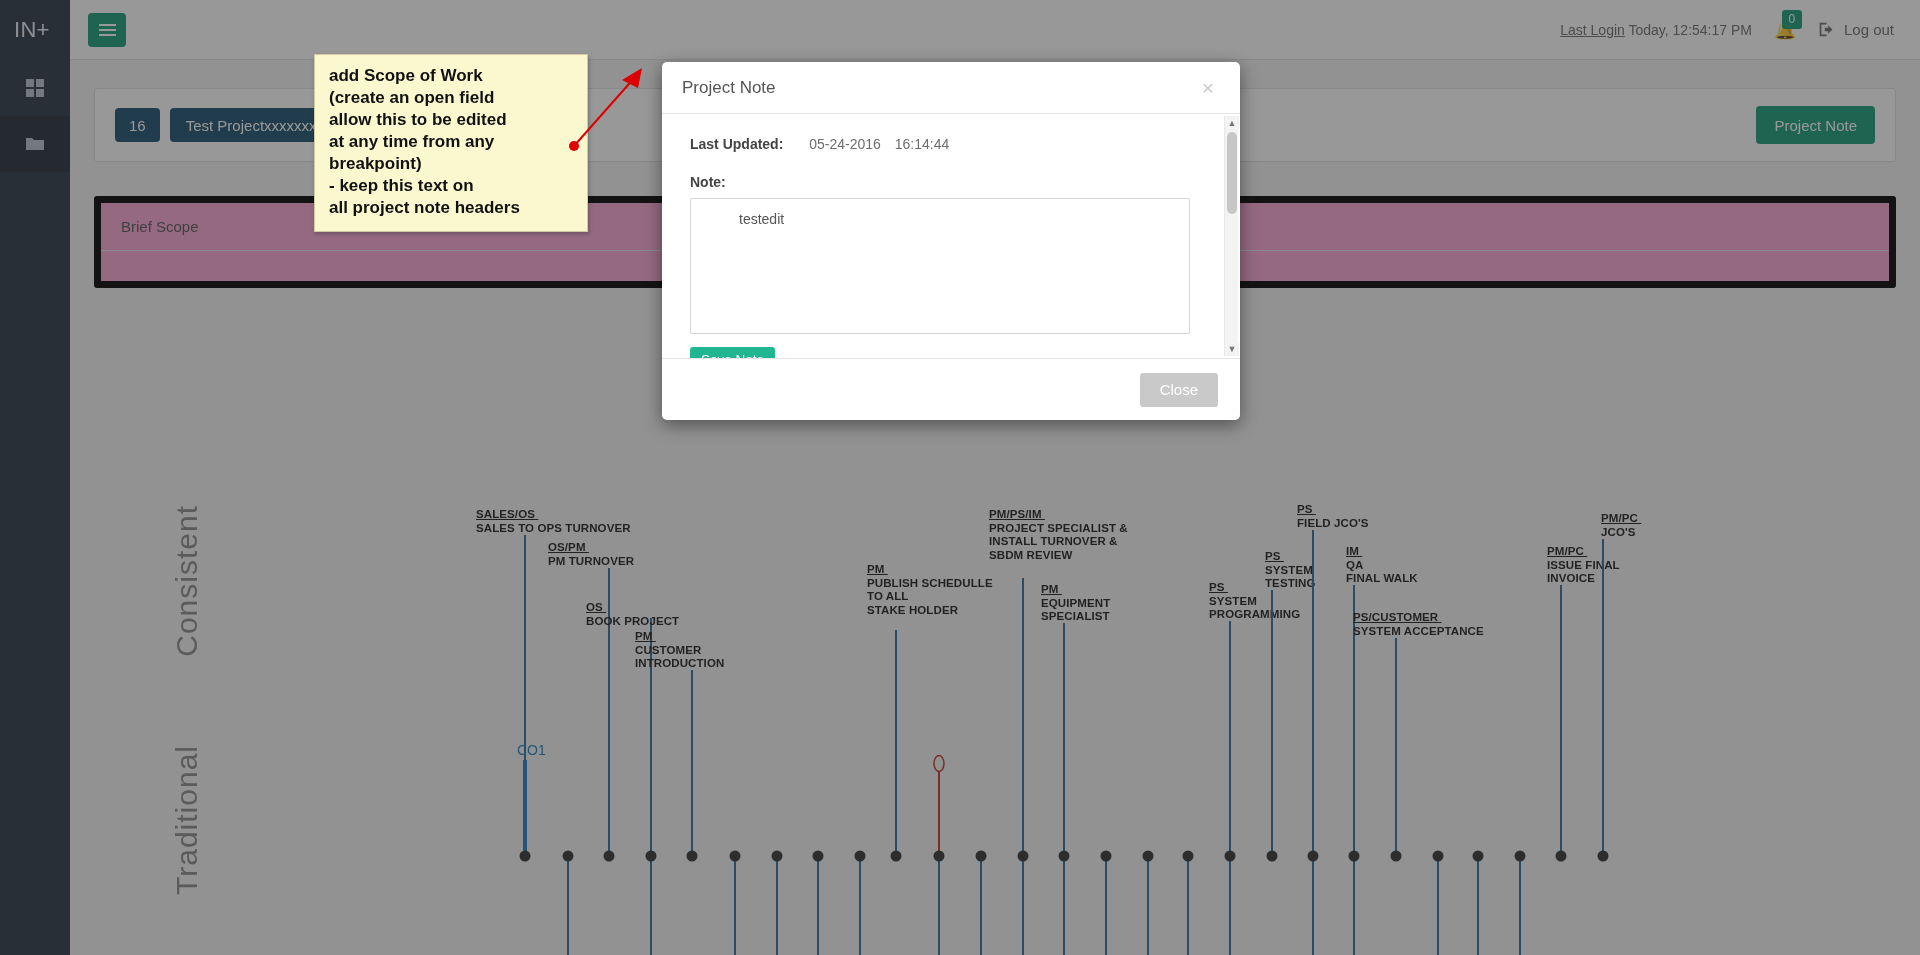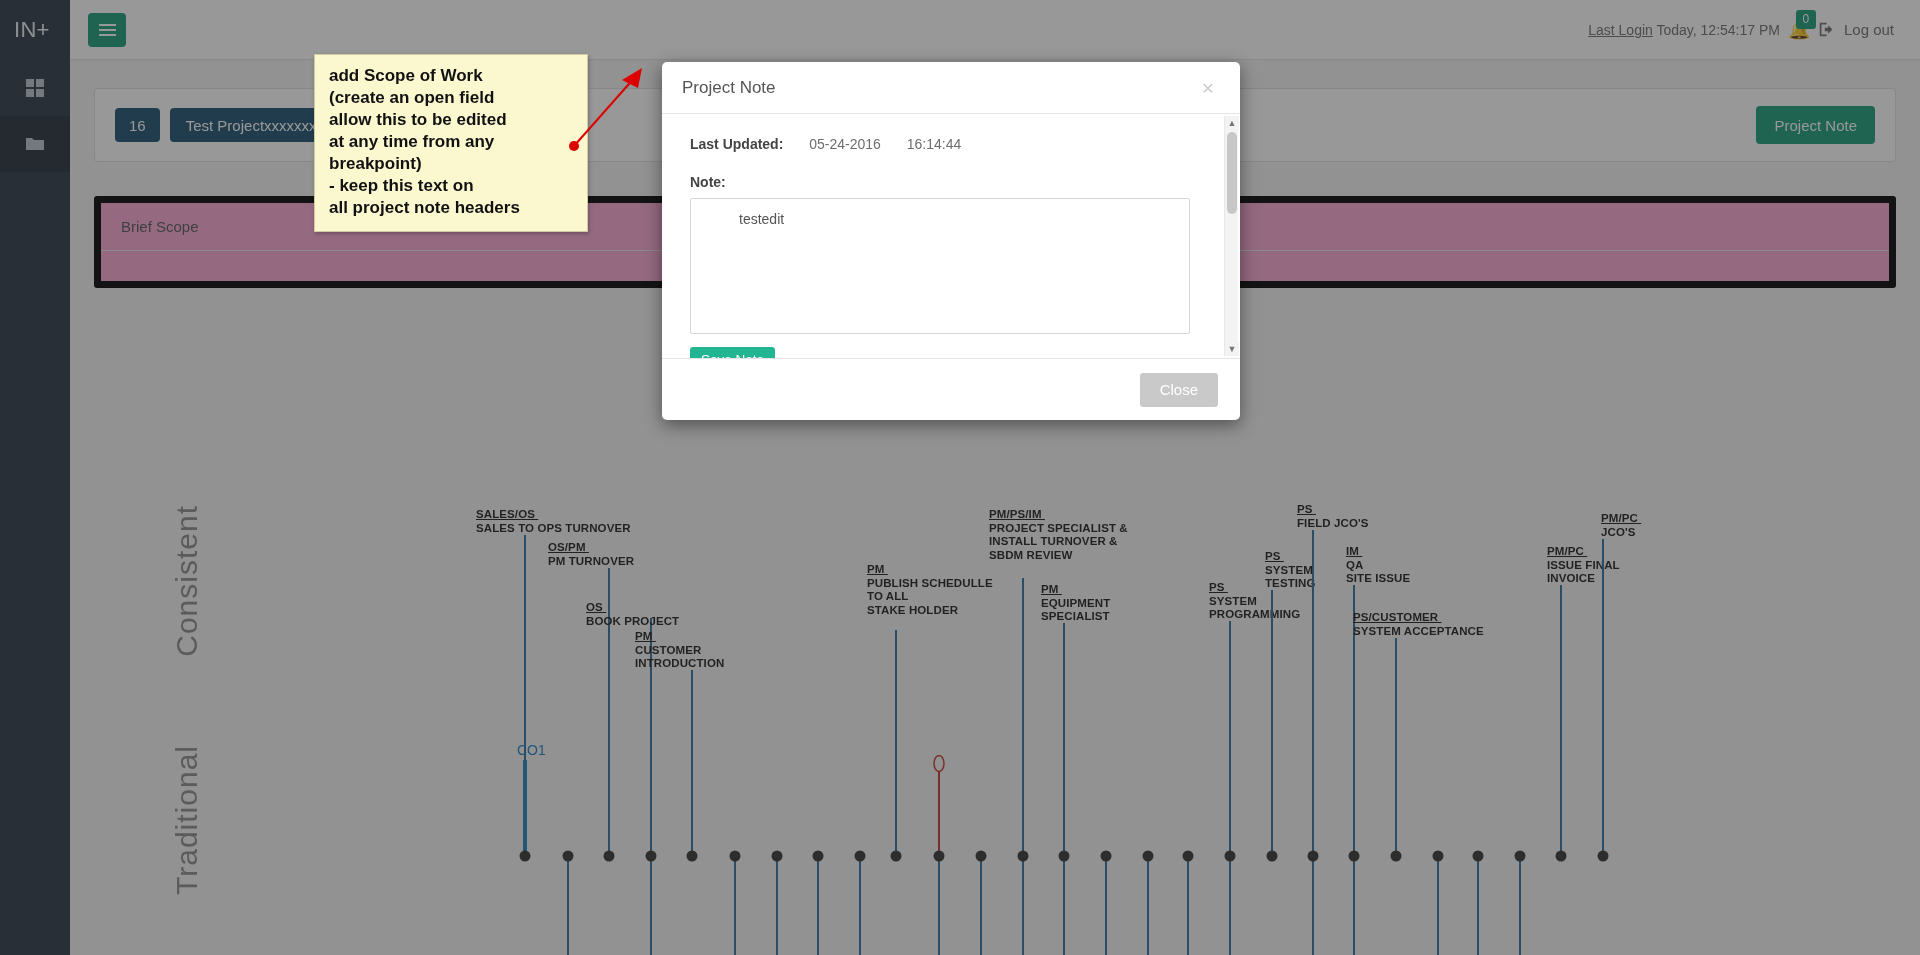--- a/index.html
+++ b/index.html
@@ -45,21 +45,21 @@
   .hamburger span {
     display: block; width: 17px; height: 2px; background: #fff; position: relative;
   }
   .hamburger span::before, .hamburger span::after {
     content: ""; position: absolute; left: 0; width: 17px; height: 2px; background: #fff;
   }
   .hamburger span::before { top: -5px; }
   .hamburger span::after  { top: 5px; }
 
   .topbar-right {
-    margin-left: auto; display: flex; align-items: center; gap: 8px;
+    margin-left: auto; display: flex; align-items: center; gap: 22px;
     padding-right: 26px; font-size: 14px; color: #6d6d6d;
   }
   .lastlogin u { text-decoration: underline; }
   .lastlogin { white-space: nowrap; }
   .bell-wrap { position: relative; width: 22px; height: 26px; cursor: pointer; }
   .bell { font-size: 18px; color: #5f5f5f; line-height: 26px; }
   .badge {
     position: absolute; top: -7px; left: 8px; min-width: 20px; height: 19px;
     background: #169b77; color: #fff; border-radius: 3px; font-size: 12px;
     display: flex; align-items: center; justify-content: center; padding: 0 4px;
@@ -280,21 +280,21 @@
         <div class="stem" style="left: 1160px; top: 216px; height: 235px;"></div>
         <div class="lbl" style="left: 1139px; top: 176px;"><span class="role">PS </span><div>SYSTEM
 PROGRAMMING</div></div>
         <div class="stem" style="left: 1202px; top: 185px; height: 266px;"></div>
         <div class="lbl" style="left: 1195px; top: 145px;"><span class="role">PS </span><div>SYSTEM
 TESTING</div></div>
         <div class="stem" style="left: 1243px; top: 125px; height: 326px;"></div>
         <div class="lbl" style="left: 1227px; top: 98px;"><span class="role">PS </span><div>FIELD JCO'S</div></div>
         <div class="stem" style="left: 1284px; top: 180px; height: 271px;"></div>
         <div class="lbl" style="left: 1276px; top: 140px;"><span class="role">IM </span><div>QA
-SITE ISSUE</div></div>
+FINAL WALK</div></div>
         <div class="stem" style="left: 1326px; top: 233px; height: 218px;"></div>
         <div class="lbl" style="left: 1283px; top: 206px;"><span class="role">PS/CUSTOMER </span><div>SYSTEM ACCEPTANCE</div></div>
         <div class="stem" style="left: 1491px; top: 180px; height: 271px;"></div>
         <div class="lbl" style="left: 1477px; top: 140px;"><span class="role">PM/PC </span><div>ISSUE FINAL
 INVOICE</div></div>
         <div class="stem" style="left: 1533px; top: 134px; height: 317px;"></div>
         <div class="lbl" style="left: 1531px; top: 107px;"><span class="role">PM/PC </span><div>JCO'S</div></div>
         <div class="stem" style="left: 498px; top: 451px; height: 120px;"></div>
         <div class="stem" style="left: 581px; top: 451px; height: 120px;"></div>
         <div class="stem" style="left: 707px; top: 451px; height: 120px;"></div>
@@ -355,21 +355,21 @@
   <div class="modal">
     <div class="modal-head">
       <div class="modal-title">Project Note</div>
       <button class="modal-x">×</button>
     </div>
     <div class="modal-body">
       <div class="modal-inner">
         <div class="row-updated">
           <b>Last Updated:</b>
           <span class="val">05-24-2016</span>
-          <span class="val" style="margin-left:22px">16:14:44</span>
+          <span class="val" style="margin-left:10px">16:14:44</span>
         </div>
         <div class="lbl-note">Note:</div>
         <textarea class="note-area" placeholder="" style="">testedit</textarea>
         <button class="save-note">Save Note</button>
       </div>
       <div class="m-scroll">
         <div class="arrow up">▲</div>
         <div class="thumb"></div>
         <div class="arrow dn">▼</div>
       </div>

